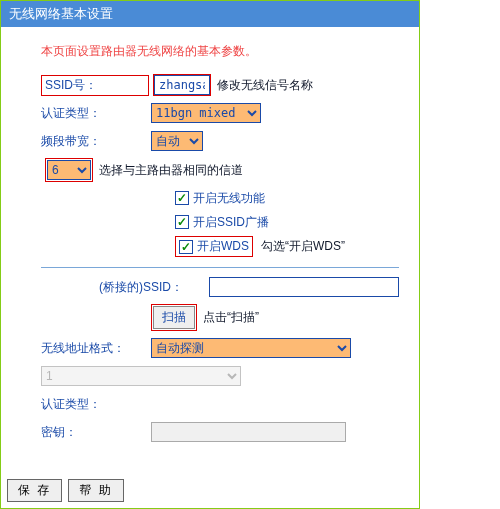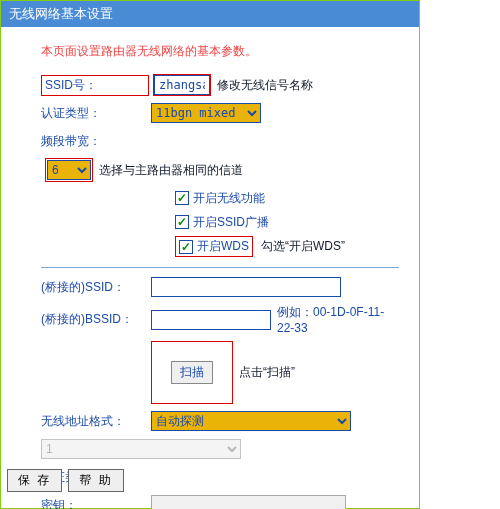--- a/index.html
+++ b/index.html
@@ -58,21 +58,21 @@
     background: #f0f0f0;
     color: #999;
     border-color: #aaa;
   }
   select {
     border: 1px solid #1a4aa8;
     height: 20px;
     font-size: 12px;
     font-family: inherit;
     color: #1a4aa8;
-    background: #eab308;
+    background: #fdba74;
   }
   select.disabled {
     background: #f0f0f0;
     color: #999;
     border-color: #aaa;
   }
   .checkbox-row {
     display: flex;
     align-items: center;
     gap: 4px;
@@ -126,36 +126,37 @@
     font-size: 12px;
     font-family: inherit;
     cursor: pointer;
     color: #1a4aa8;
   }
   .btn-scan {
     font-family: monospace, sans-serif;
   }
   .footer {
     position: absolute;
-    bottom: 16px;
+    bottom: 6px;
     left: 6px;
     display: flex;
     gap: 6px;
   }
   .btn-footer {
     border: 1px solid #666;
     background: #efefef;
     padding: 2px 10px;
     font-size: 12px;
     font-family: inherit;
     cursor: pointer;
     letter-spacing: 2px;
   }
   .section2 {
     margin-top: 4px;
+    justify-content: flex-end;
   }
 </style>
 </head>
 <body>
 
 <div class="window">
   <div class="titlebar">
     <span>无线网络基本设置</span>
   </div>
 
@@ -179,20 +180,25 @@
       <span class="label">认证类型：</span>
       <span class="field">
         <select style="width:110px;font-family:monospace">
           <option>11bgn mixed</option>
         </select>
       </span>
     </div>
 
     <div class="row">
       <span class="label">频段带宽：</span>
+      <span class="field">
+        <select style="width:52px">
+          <option>自动</option>
+        </select>
+      </span>
     </div>
 
     <div class="row">
       <span style="width:4px"></span>
       <span class="field">
         <span class="highlight-box" style="padding:1px">
           <select style="width:44px">
             <option>6</option>
           </select>
         </span>
@@ -218,32 +224,25 @@
 
     <hr class="divider">
 
     <div class="row section2">
       <span class="label">(桥接的)SSID：</span>
       <span class="field">
         <input type="text" style="width: 190px;" value="">
       </span>
     </div>
 
-    <div class="row">
-      <span class="label">(桥接的)BSSID：</span>
-      <span class="field">
-        <input type="text" style="width: 120px;" value="">
-        <span class="example">例如：00-1D-0F-11-22-33</span>
-      </span>
-    </div>
 
     <div class="row">
       <span class="label"></span>
       <span class="field">
-        <span class="highlight-box" style="padding:19px">
+        <span class="highlight-box" style="padding:1px">
           <button class="btn btn-scan">扫描</button>
         </span>
         <span class="note">点击“扫描”</span>
       </span>
     </div>
 
     <div class="row">
       <span class="label">无线地址格式：</span>
       <span class="field">
         <select style="width:200px">

